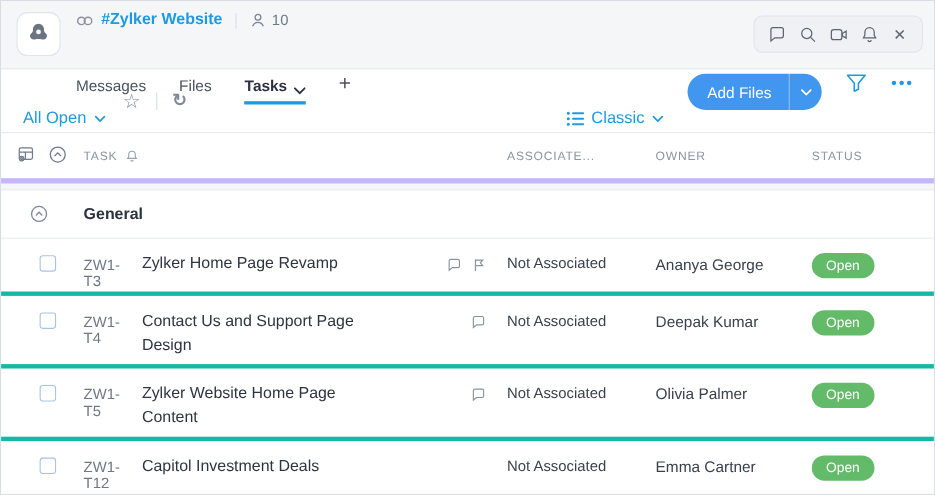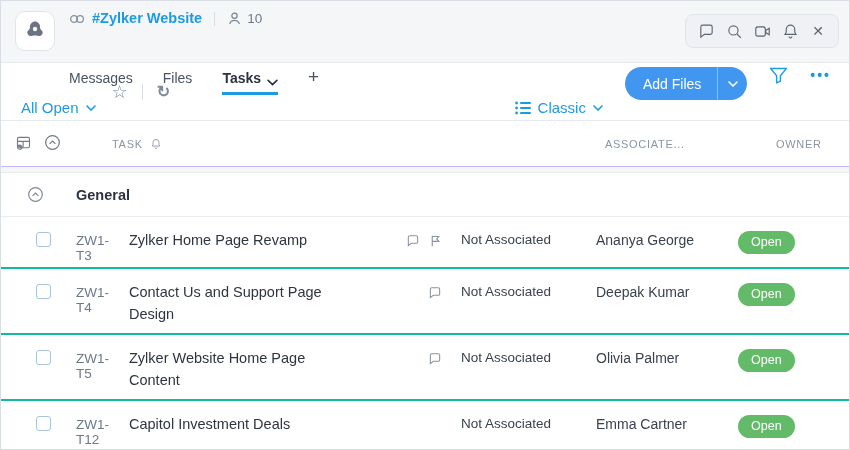--- a/index.html
+++ b/index.html
@@ -41,34 +41,34 @@
   .add-task{ display:flex; background:var(--button-blue,#4196f0); border-radius:17px; height:33px;
     color:#fff; overflow:hidden; cursor:pointer; }
   .add-task-main{ display:flex; align-items:center; padding:0 16px 0 18px; font-size:14px; }
   .add-task-caret{ width:30px; display:grid; place-items:center; border-left:1px solid rgba(255,255,255,.4); }
   .funnel{ color:var(--accent,#1e9ae2); cursor:pointer; display:grid; place-items:center; }
   .more{ color:var(--accent,#1e9ae2); font-size:14px; letter-spacing:2px; font-weight:700; cursor:pointer; }
 
   
   .grid{ display:grid; grid-template-columns:64px 56px 276px 58px 137px 140px 119px; }
   .thead{ height:46px; flex:0 0 46px; align-items:center; color:#8c95a3; font-size:11px;
-    letter-spacing:.7px; border-bottom:1px solid #c4b5fd;gap:36px; }
+    letter-spacing:.7px; border-bottom:5px solid #c4b5fd; }
   .th-tools{ grid-column:1; display:flex; gap:12px; padding-left:14px; color:#707a88; align-items:center; }
   .th-task{ grid-column:2/5; padding-left:11px; display:flex; align-items:center; gap:7px; }
   .th-task svg{ color:#9aa3b0; }
   .c-assoc{ grid-column:5; padding-left:6px; }
   .c-owner{ grid-column:6; padding-left:4px; }
   .c-status{ grid-column:7; padding-left:6px; }
   .band{ height:6px; flex:0 0 6px; background:#f4f6f8; border-bottom:1px solid #e9edf1; }
 
   .section-row{ height:44px; flex:0 0 44px; align-items:center; border-bottom:1px solid #e9edf1; }
   .sec-chev{ grid-column:1; padding-left:26px; color:#7f8996; display:flex; cursor:pointer; }
   .sec-label{ grid-column:2/5; padding-left:11px; font-size:14.5px; font-weight:700; color:#2b3340; }
 
-  .task-row{ align-items:start; padding-top:15px; border-bottom:2px solid #14b8a6; cursor:pointer; }
+  .task-row{ align-items:start; padding-top:15px; border-bottom:4px solid #14b8a6; cursor:pointer; }
   .h-sm{ min-height:52px; flex:0 0 52px; }
   .h-lg{ min-height:66px; flex:0 0 66px; }
   .h-last{ min-height:48px; flex:1 0 auto; border-bottom:none; }
   .cb-cell{ grid-column:1; padding-left:35px; }
   .checkbox{ display:block; width:15px; height:15px; border:1.5px solid #a9c4e2; border-radius:3px; background:#fff; cursor:pointer; }
   .id-cell{ grid-column:2; padding-left:11px; color:#6e7887; font-size:13.5px; padding-top:1px; }
   .title-cell{ grid-column:3; padding-left:8px; font-size:14.5px; color:#2d3542; line-height:1.55; margin-top:-3px; }
   .title-cell span{ display:inline-block; max-width:215px; }
   .ric-cell{ grid-column:4; display:flex; justify-content:flex-end; gap:9px; padding-right:13px; color:#8a93a0; padding-top:2px; }
   .assoc-cell{ grid-column:5; padding-left:6px; font-size:13.5px; color:#39424e; font-weight:500; }

